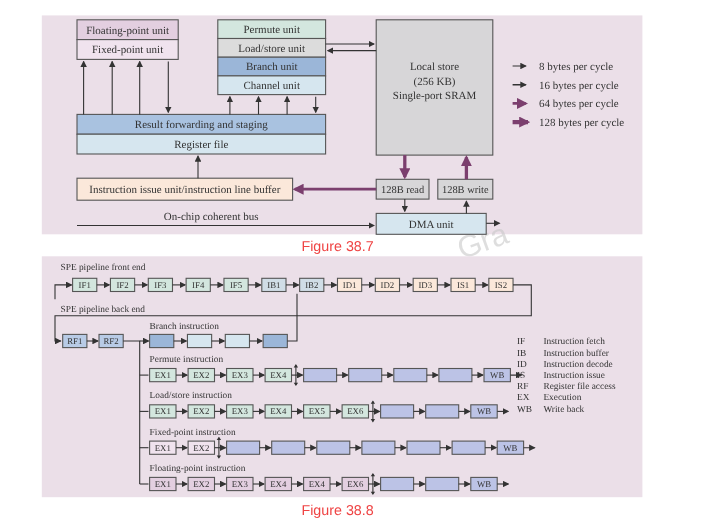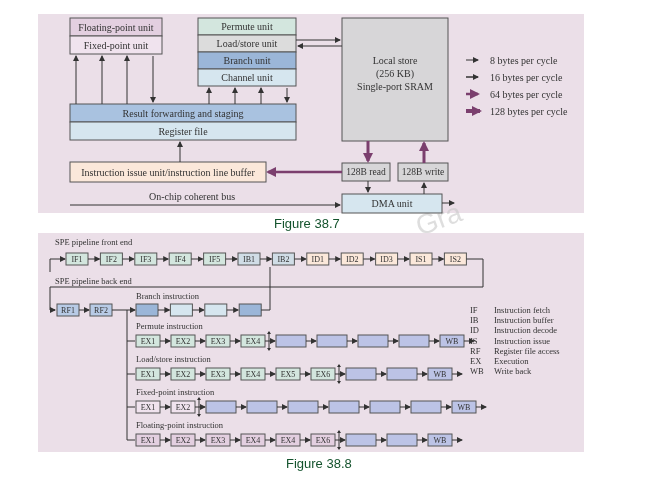--- a/index.html
+++ b/index.html
@@ -1,20 +1,20 @@
 <!DOCTYPE html>
 <html><head>
 <meta charset="utf-8">
 <style>
   html,body{margin:0;padding:0;background:#ffffff;}
   body{width:646px;height:478px;position:relative;overflow:hidden;font-family:"Liberation Serif",serif;}
   svg{position:absolute;left:0;top:0;}
-  .caption{position:absolute;font-family:"Liberation Sans",sans-serif;font-size:13px;color:#14532d;}
+  .caption{position:absolute;font-family:"Liberation Sans",sans-serif;font-size:13px;color:#ef4444;}
   .cap1{left:274px;top:216px;}
-  .cap2{left:286px;top:456px;}
+  .cap2{left:274px;top:456px;}
   .t{font-family:"Liberation Serif",serif;fill:#333;}
 </style>
 </head>
 <body>
 
 <svg id="canvas" width="646" height="478" xmlns="http://www.w3.org/2000/svg">
   <defs>
     <marker id="ah" markerWidth="6" markerHeight="6" refX="5" refY="3" orient="auto" markerUnits="userSpaceOnUse">
       <path d="M0,0 L6,3 L0,6 z" fill="#333"></path>
     </marker>

